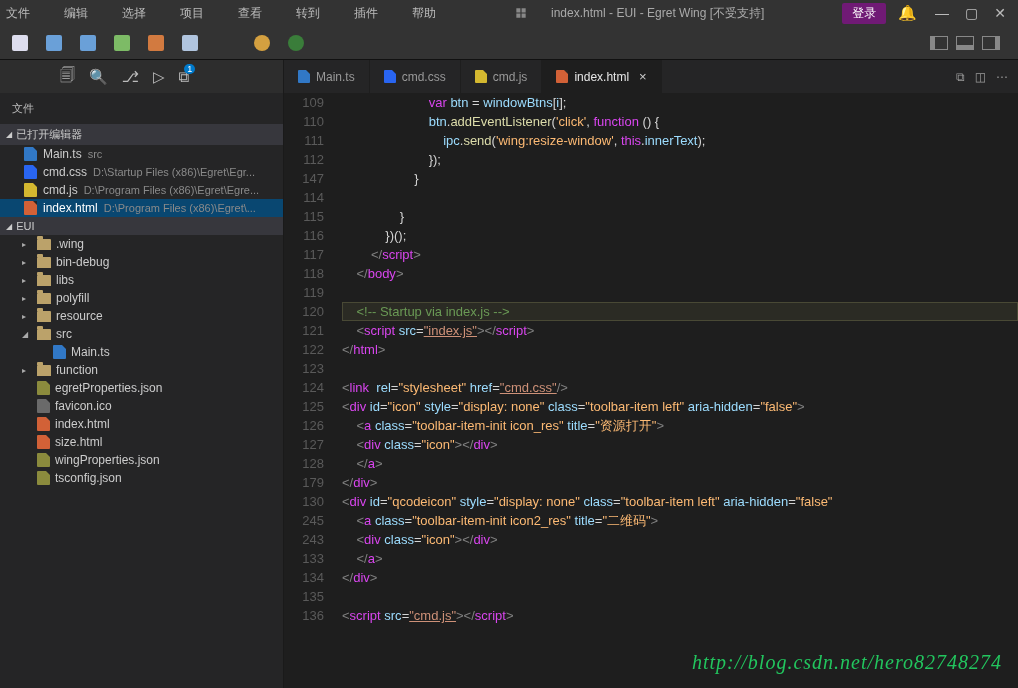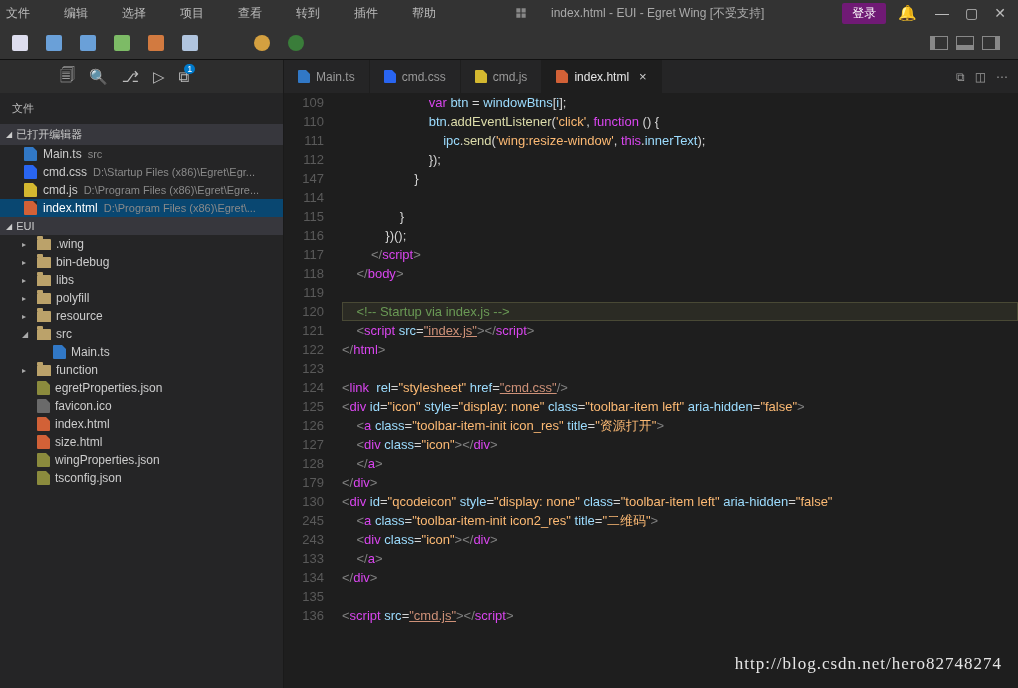--- a/index.html
+++ b/index.html
@@ -52,21 +52,21 @@
 .tab.active .close{ color:#ccc;}
 .tab .close{ margin-left:4px; font-size:13px;}
 .tab-actions{ margin-left:auto; display:flex; align-items:center; gap:10px; padding:0 10px; color:#999;}
 .code{ flex:1; display:flex; overflow:hidden; font-family:Consolas,monospace; font-size:13px; line-height:19px; }
 .gutter{ width:58px; text-align:right; color:#5a5a5a; padding:0 18px 0 0; background:#1e1e1e; user-select:none;}
 .code-lines{ flex:1; white-space:pre; overflow:hidden; }
 .line-highlight{ background:rgba(90,90,60,0.22); display:inline-block; width:100%; box-shadow:inset 0 0 0 1px rgba(120,120,80,0.4);}
 
 .k{color:#d946ef;} .s{color:#fdba74;} .c{color:#6a9955;} .f{color:#dcdcaa;} .v{color:#9cdcfe;} .p{color:#d4d4d4;} .t{color:#808080;} .lnk{color:#ce9178; text-decoration:underline;}
 
-.watermark{ position:absolute; right:16px; bottom:14px; color:#e5e5e5; font-family:"Times New Roman",serif; font-size:17px; letter-spacing:1px; pointer-events:none;}
+.watermark{ position:absolute; right:16px; bottom:14px; color:#22c55e; font-family:"Times New Roman",serif; font-style:italic; font-size:20px; letter-spacing:1px; pointer-events:none;}
 </style>
 </head>
 <body>
 
 <div class="menubar">
   <span style="cursor:pointer">文件</span>&nbsp;&nbsp;&nbsp;<span style="cursor:pointer">编辑</span>&nbsp;&nbsp;&nbsp;<span style="cursor:pointer">选择</span>&nbsp;&nbsp;&nbsp;<span style="cursor:pointer">项目</span>&nbsp;&nbsp;&nbsp;<span style="cursor:pointer">查看</span>&nbsp;&nbsp;&nbsp;<span style="cursor:pointer">转到</span>&nbsp;&nbsp;&nbsp;<span style="cursor:pointer">插件</span>&nbsp;&nbsp;&nbsp;<span style="cursor:pointer">帮助</span>
   <span class="title">
     <svg width="14" height="14" viewBox="0 0 24 24" fill="#888">
         <path d="M4 4h7v7H4zM13 4h7v7h-7zM4 13h7v7H4zM13 13h7v7h-7z"></path>
       </svg>

